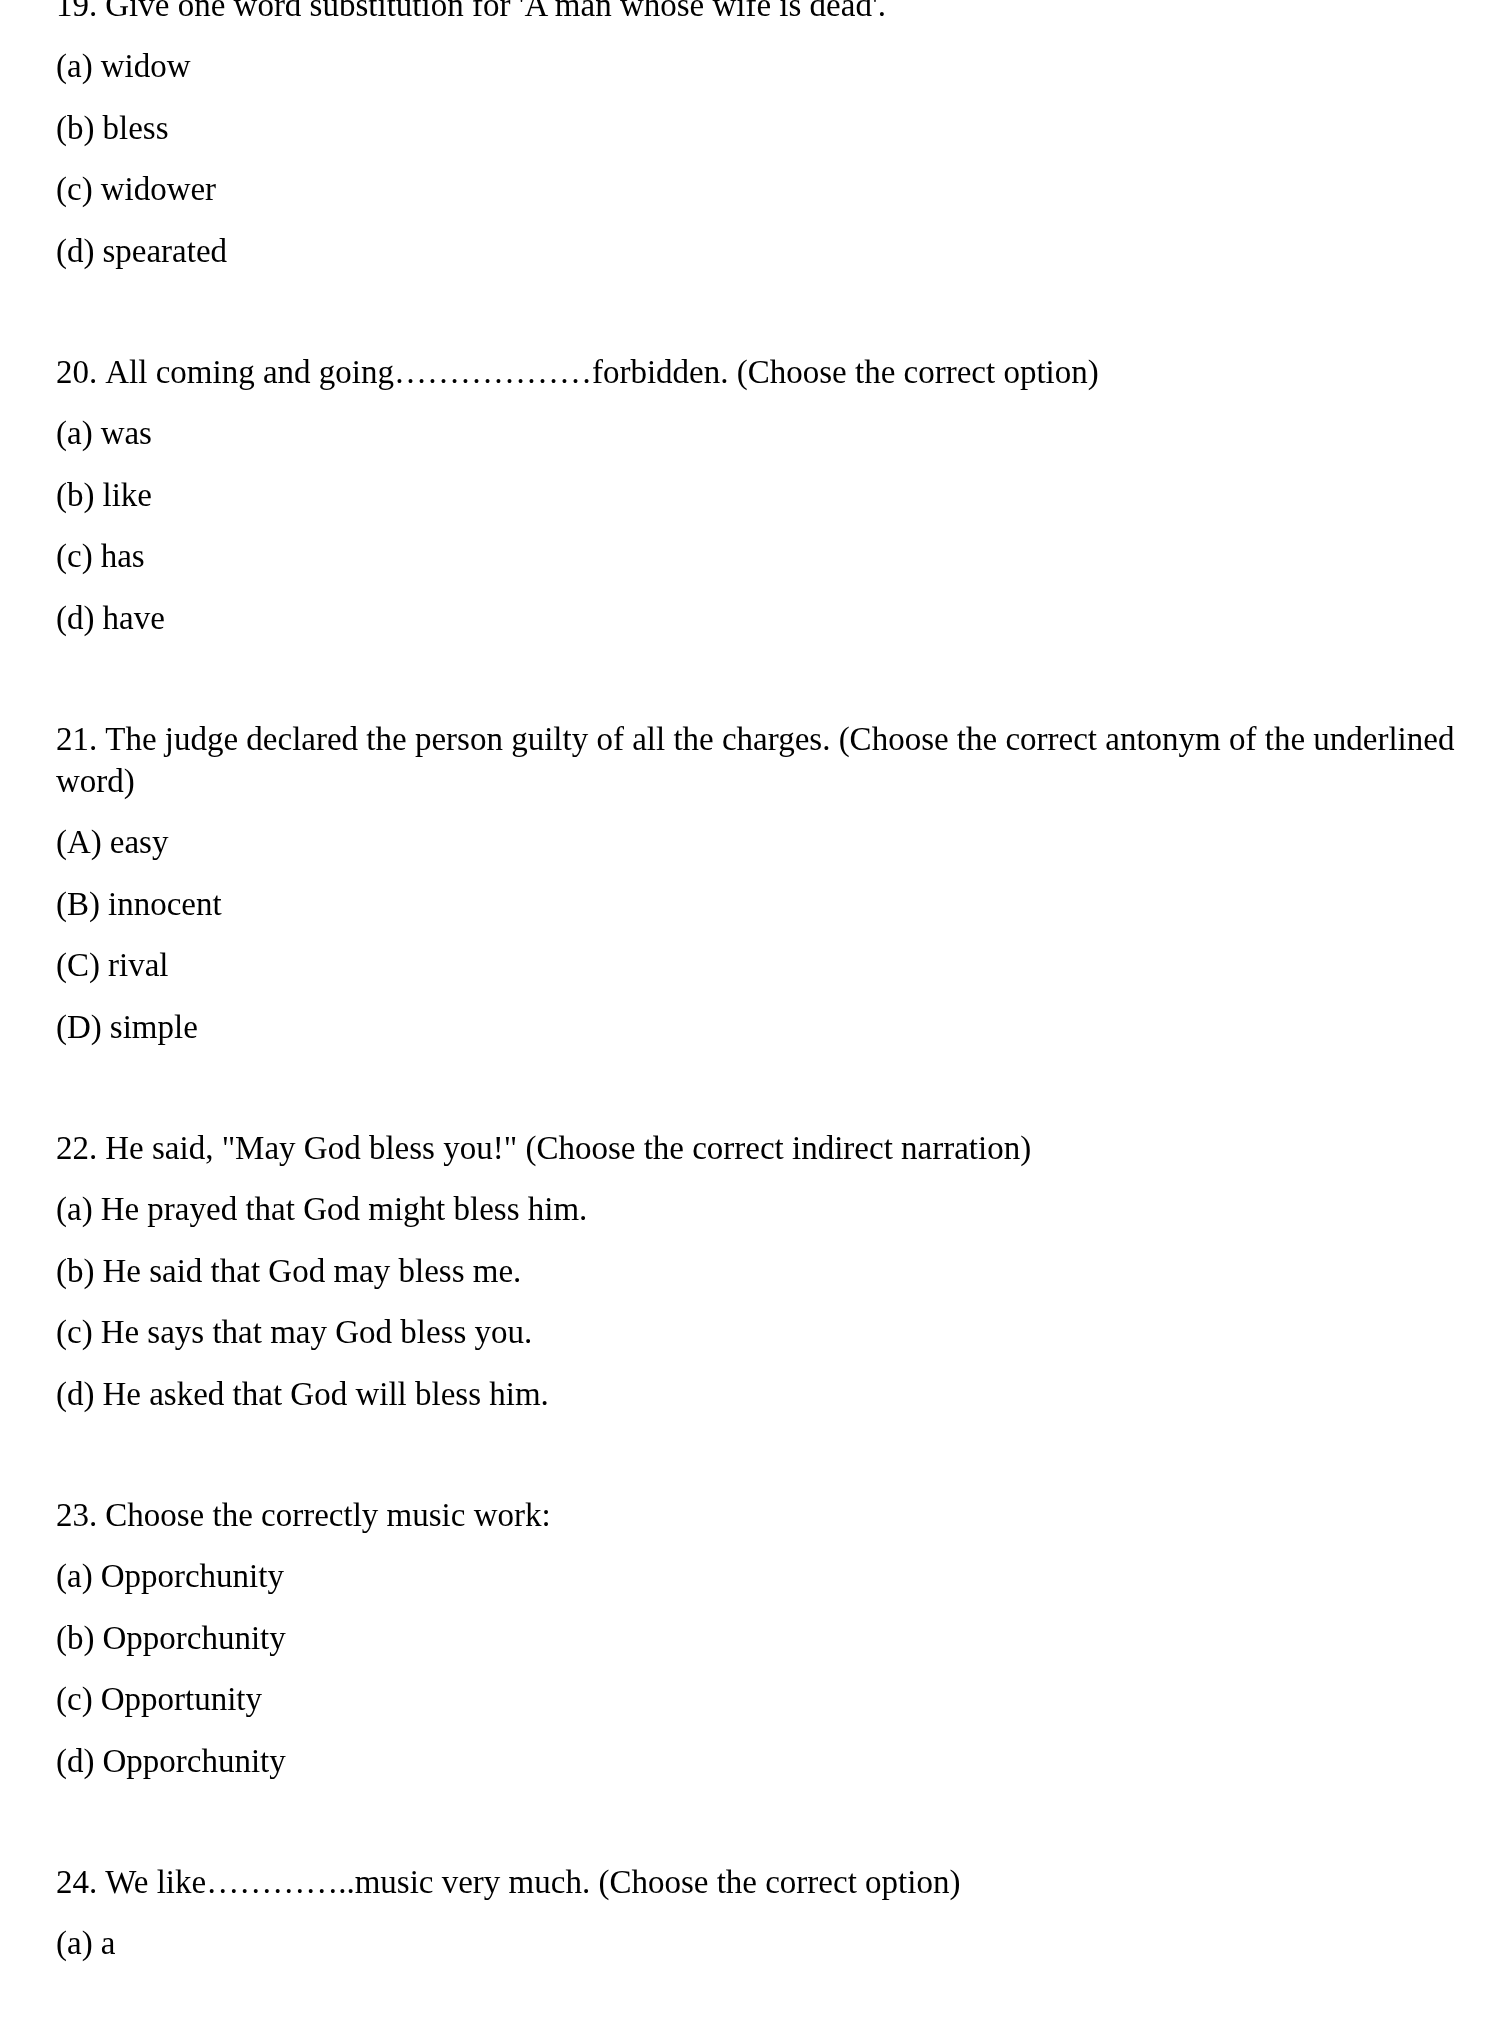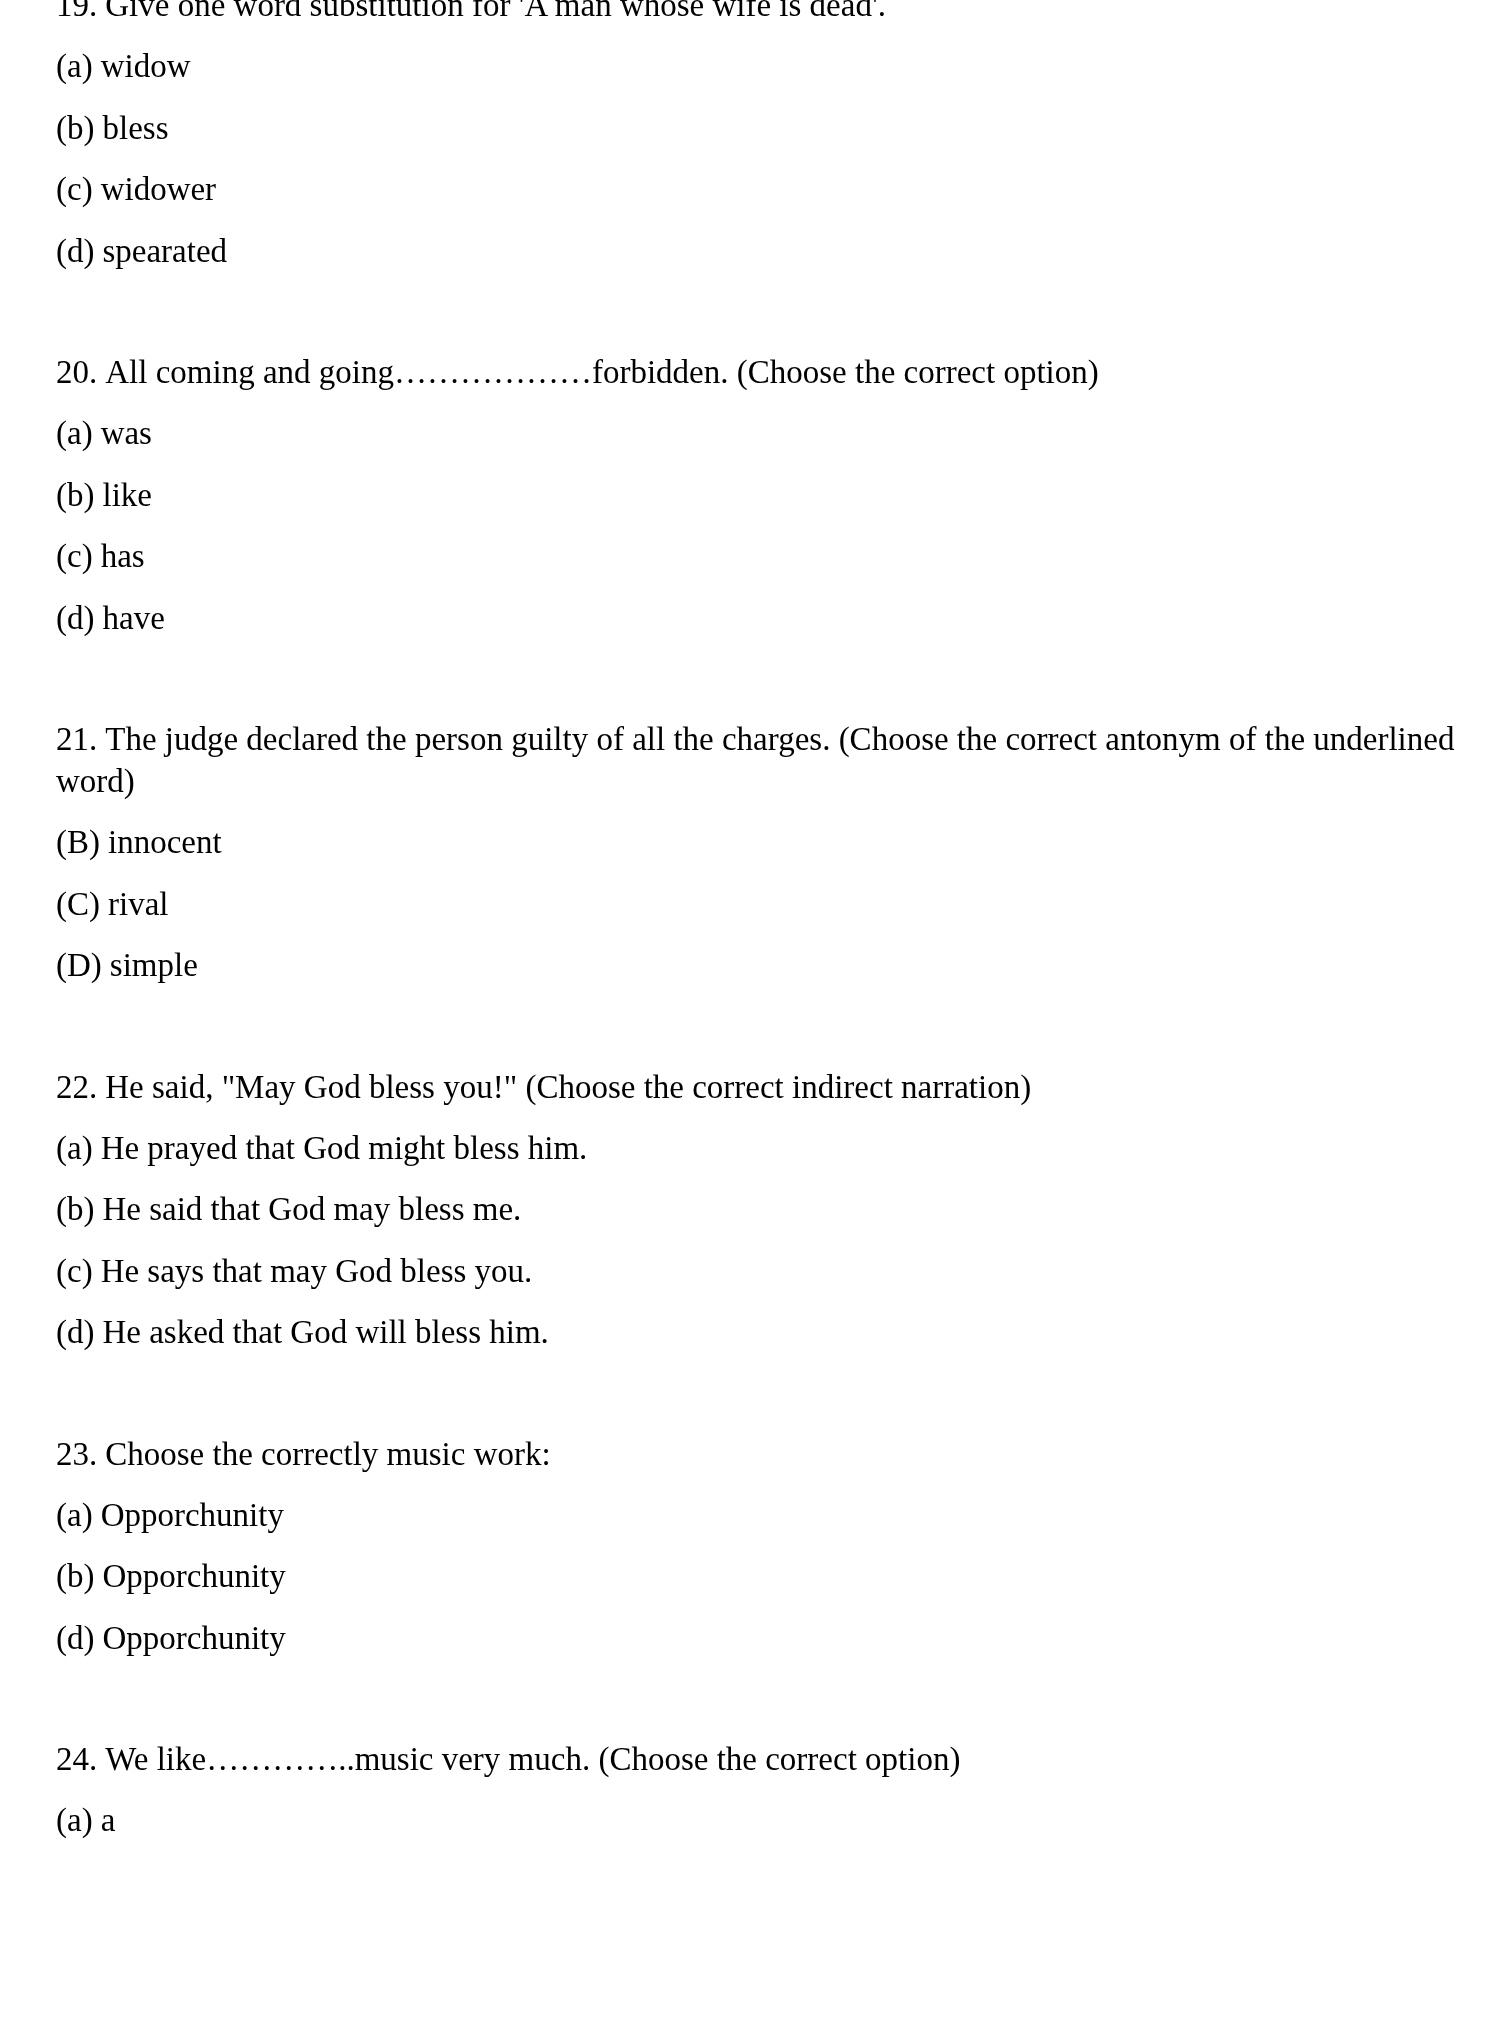--- a/index.html
+++ b/index.html
@@ -65,39 +65,41 @@
     <p class="q-text"><span class="q-num">20.</span><span>All coming and going………………forbidden. (Choose the correct option)</span></p>
     <div class="option"><span class="opt-label">(a)</span><span>was</span></div>
     <div class="option"><span class="opt-label">(b)</span><span>like</span></div>
     <div class="option"><span class="opt-label">(c)</span><span>has</span></div>
     <div class="option"><span class="opt-label">(d)</span><span>have</span></div>
   </div>
   <div class="gap"></div>
 
   <div class="question">
     <p class="q-text"><span class="q-num">21.</span><span>The judge declared the person guilty of all the charges. (Choose the correct antonym of the underlined word)</span></p>
+    <div class="option"><span class="opt-label">(A)</span><span>easy</span></div>
     <div class="option"><span class="opt-label">(B)</span><span>innocent</span></div>
     <div class="option"><span class="opt-label">(C)</span><span>rival</span></div>
     <div class="option"><span class="opt-label">(D)</span><span>simple</span></div>
   </div>
   <div class="gap"></div>
 
   <div class="question">
     <p class="q-text"><span class="q-num">22.</span><span>He said, "May God bless you!" (Choose the correct indirect narration)</span></p>
     <div class="option"><span class="opt-label">(a)</span><span>He prayed that God might bless him.</span></div>
     <div class="option"><span class="opt-label">(b)</span><span>He said that God may bless me.</span></div>
     <div class="option"><span class="opt-label">(c)</span><span>He says that may God bless you.</span></div>
     <div class="option"><span class="opt-label">(d)</span><span>He asked that God will bless him.</span></div>
   </div>
   <div class="gap"></div>
 
   <div class="question">
     <p class="q-text"><span class="q-num">23.</span><span>Choose the correctly music work:</span></p>
     <div class="option"><span class="opt-label">(a)</span><span>Opporchunity</span></div>
     <div class="option"><span class="opt-label">(b)</span><span>Opporchunity</span></div>
+    <div class="option"><span class="opt-label">(c)</span><span>Opportunity</span></div>
     <div class="option"><span class="opt-label">(d)</span><span>Opporchunity</span></div>
   </div>
   <div class="gap"></div>
 
   <div class="question">
     <p class="q-text"><span class="q-num">24.</span><span>We like…………..music very much. (Choose the correct option)</span></p>
     <div class="option"><span class="opt-label">(a)</span><span>a</span></div>
   </div>
 
 </div>

